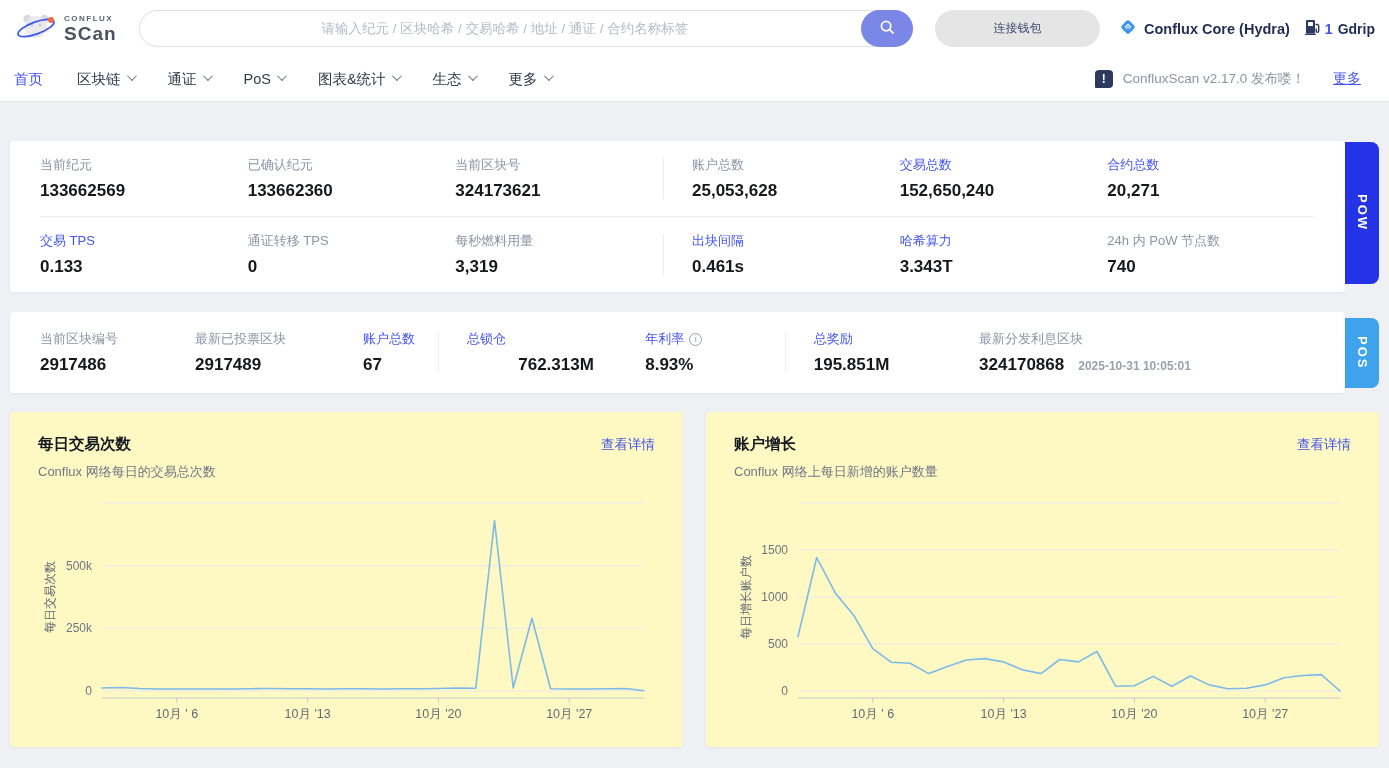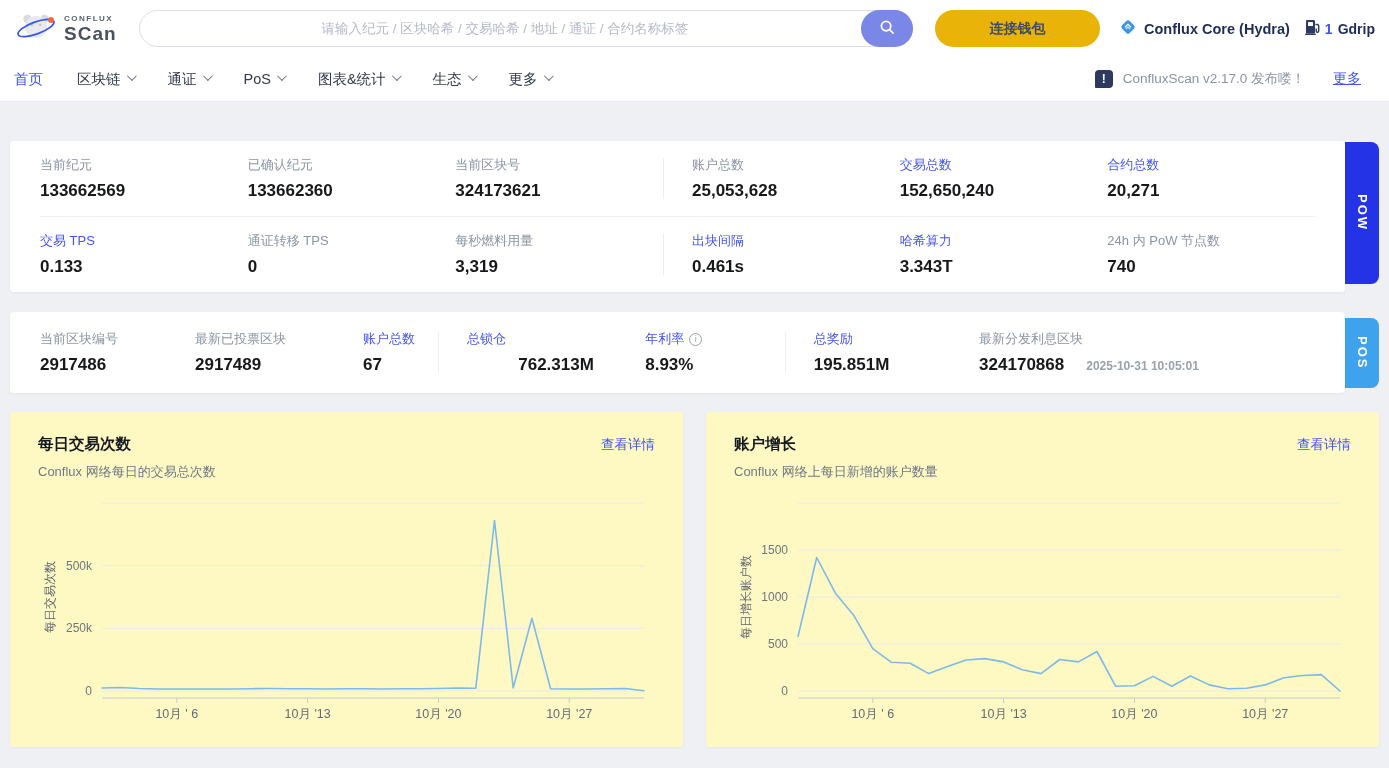--- a/index.html
+++ b/index.html
@@ -10,21 +10,21 @@
   .header { background:#fff; border-bottom:1px solid #e8eaf0; padding:0 14px; }
   .header-top { display:flex; align-items:center; height:57px; }
   .logo { display:flex; align-items:center; gap:6px; cursor:pointer; }
   .logo-text { display:flex; flex-direction:column; line-height:1; }
   .logo-line1 { font-size:8px; font-weight:bold; letter-spacing:1.5px; color:#5a6170; }
   .logo-line2 { font-size:19px; font-weight:900; letter-spacing:1px; color:#4a5160; margin-top:1px; }
   .search-wrap { position:relative; flex:1; max-width:798px; margin-left:22px; height:37px; }
   .search-wrap input { width:100%; height:100%; border:1px solid #dcdfe8; border-radius:19px; padding:0 60px 0 18px; font-size:13.5px; color:#333; outline:none; background:#fff;text-align:center; }
   .search-wrap input::placeholder { color:#b4bac7; }
   .search-btn { position:absolute; right:0; top:0; width:52px; height:37px; border:none; border-radius:19px; background:#7b87e6; cursor:pointer; display:flex; align-items:center; justify-content:center; }
-  .wallet-btn { margin-left:22px; width:165px; height:37px; border:none; border-radius:19px; background:#eab308; color:#3d4a6e; font-size:14px; cursor:pointer;font-weight:bold; }
+  .wallet-btn { margin-left:22px; width:165px; height:37px; border:none; border-radius:19px; background:#e5e5e5; color:#3d4a6e; font-size:12px; cursor:pointer; }
   .network { display:flex; align-items:center; gap:7px; margin-left:19px; cursor:pointer; }
   .network-label { font-size:14.5px; font-weight:bold; color:#1f2c54; }
   .gas { display:flex; align-items:center; gap:5px; margin-left:15px; cursor:pointer; white-space:nowrap; }
   .gas-value { font-size:14px; font-weight:bold; color:#4254f0; }
   .gas-unit { font-size:14px; font-weight:bold; color:#1f2c54; }
 
   .header-nav { display:flex; align-items:center; height:44px; }
   .nav-left { display:flex; align-items:center; gap:34px; }
   .nav-item { display:flex; align-items:center; gap:6px; font-size:14.5px; color:#333a49; cursor:pointer; }
   .nav-item.active { color:#4254f0; }
@@ -39,21 +39,21 @@
   .stats-outer { position:relative; margin-top:39px; margin-right:34px; }
   .stats-card { background:#fff; border-radius:4px; box-shadow:0 1px 3px rgba(20,30,60,.05); position:relative; z-index:2; }
   .side-tab { position:absolute; z-index:1; right:-34px; width:34px; border-radius:0 8px 8px 0; color:#fff; font-size:13px; font-weight:bold; letter-spacing:2px; writing-mode:vertical-rl; display:flex; align-items:center; justify-content:center; cursor:pointer; }
   .side-tab.pow { top:1px; bottom:8px; background:#2433e6; }
   .side-tab.pos { top:6px; bottom:5px; background:#3fa2ec; }
   .stat-row { display:flex; align-items:stretch; padding:15px 30px; }
   .stat-cell { flex:1; display:flex; flex-direction:column; justify-content:center; gap:7px; min-width:0; }
   .stat-label { font-size:13px; color:#8c93a3; display:flex; align-items:center; gap:5px; }
   .stat-label.link { color:#4254f0; cursor:pointer; }
   .stat-value { font-size:17px; font-weight:bold; color:#17181a; white-space:nowrap; }
-  .stat-time { font-size:12px; font-weight:bold; color:#9aa1ae; margin-left:22px; }
+  .stat-time { font-size:12px; font-weight:bold; color:#9aa1ae; margin-left:14px; }
   .v-divider { width:1px; background:#ebedf2; margin:2px 28px 2px 0; align-self:stretch; }
   .h-divider { height:1px; background:#eef0f4; margin:0 30px; }
   .info-icon { width:13px; height:13px; border:1px solid #9aa1ae; border-radius:50%; color:#9aa1ae; font-size:9px; line-height:11px; text-align:center; font-style:normal; cursor:pointer; }
   .pos-row { padding:18px 30px; }
   #pos-row .c0 { flex:1.2; } #pos-row .c1 { flex:1.3; } #pos-row .c2 { flex:0.58; }
   #pos-row .c3 { flex:1.38;text-align:center; } #pos-row .c4 { flex:1.08; } #pos-row .c5 { flex:1.28; } #pos-row .c6 { flex:2.6; }
 
   
   .charts-row { display:flex; gap:23px; margin-top:19px; }
   .chart-card { flex:1; background:#fef9c3; border-radius:4px; box-shadow:0 1px 3px rgba(20,30,60,.05); padding:22px 28px 16px 28px; height:335px; }

